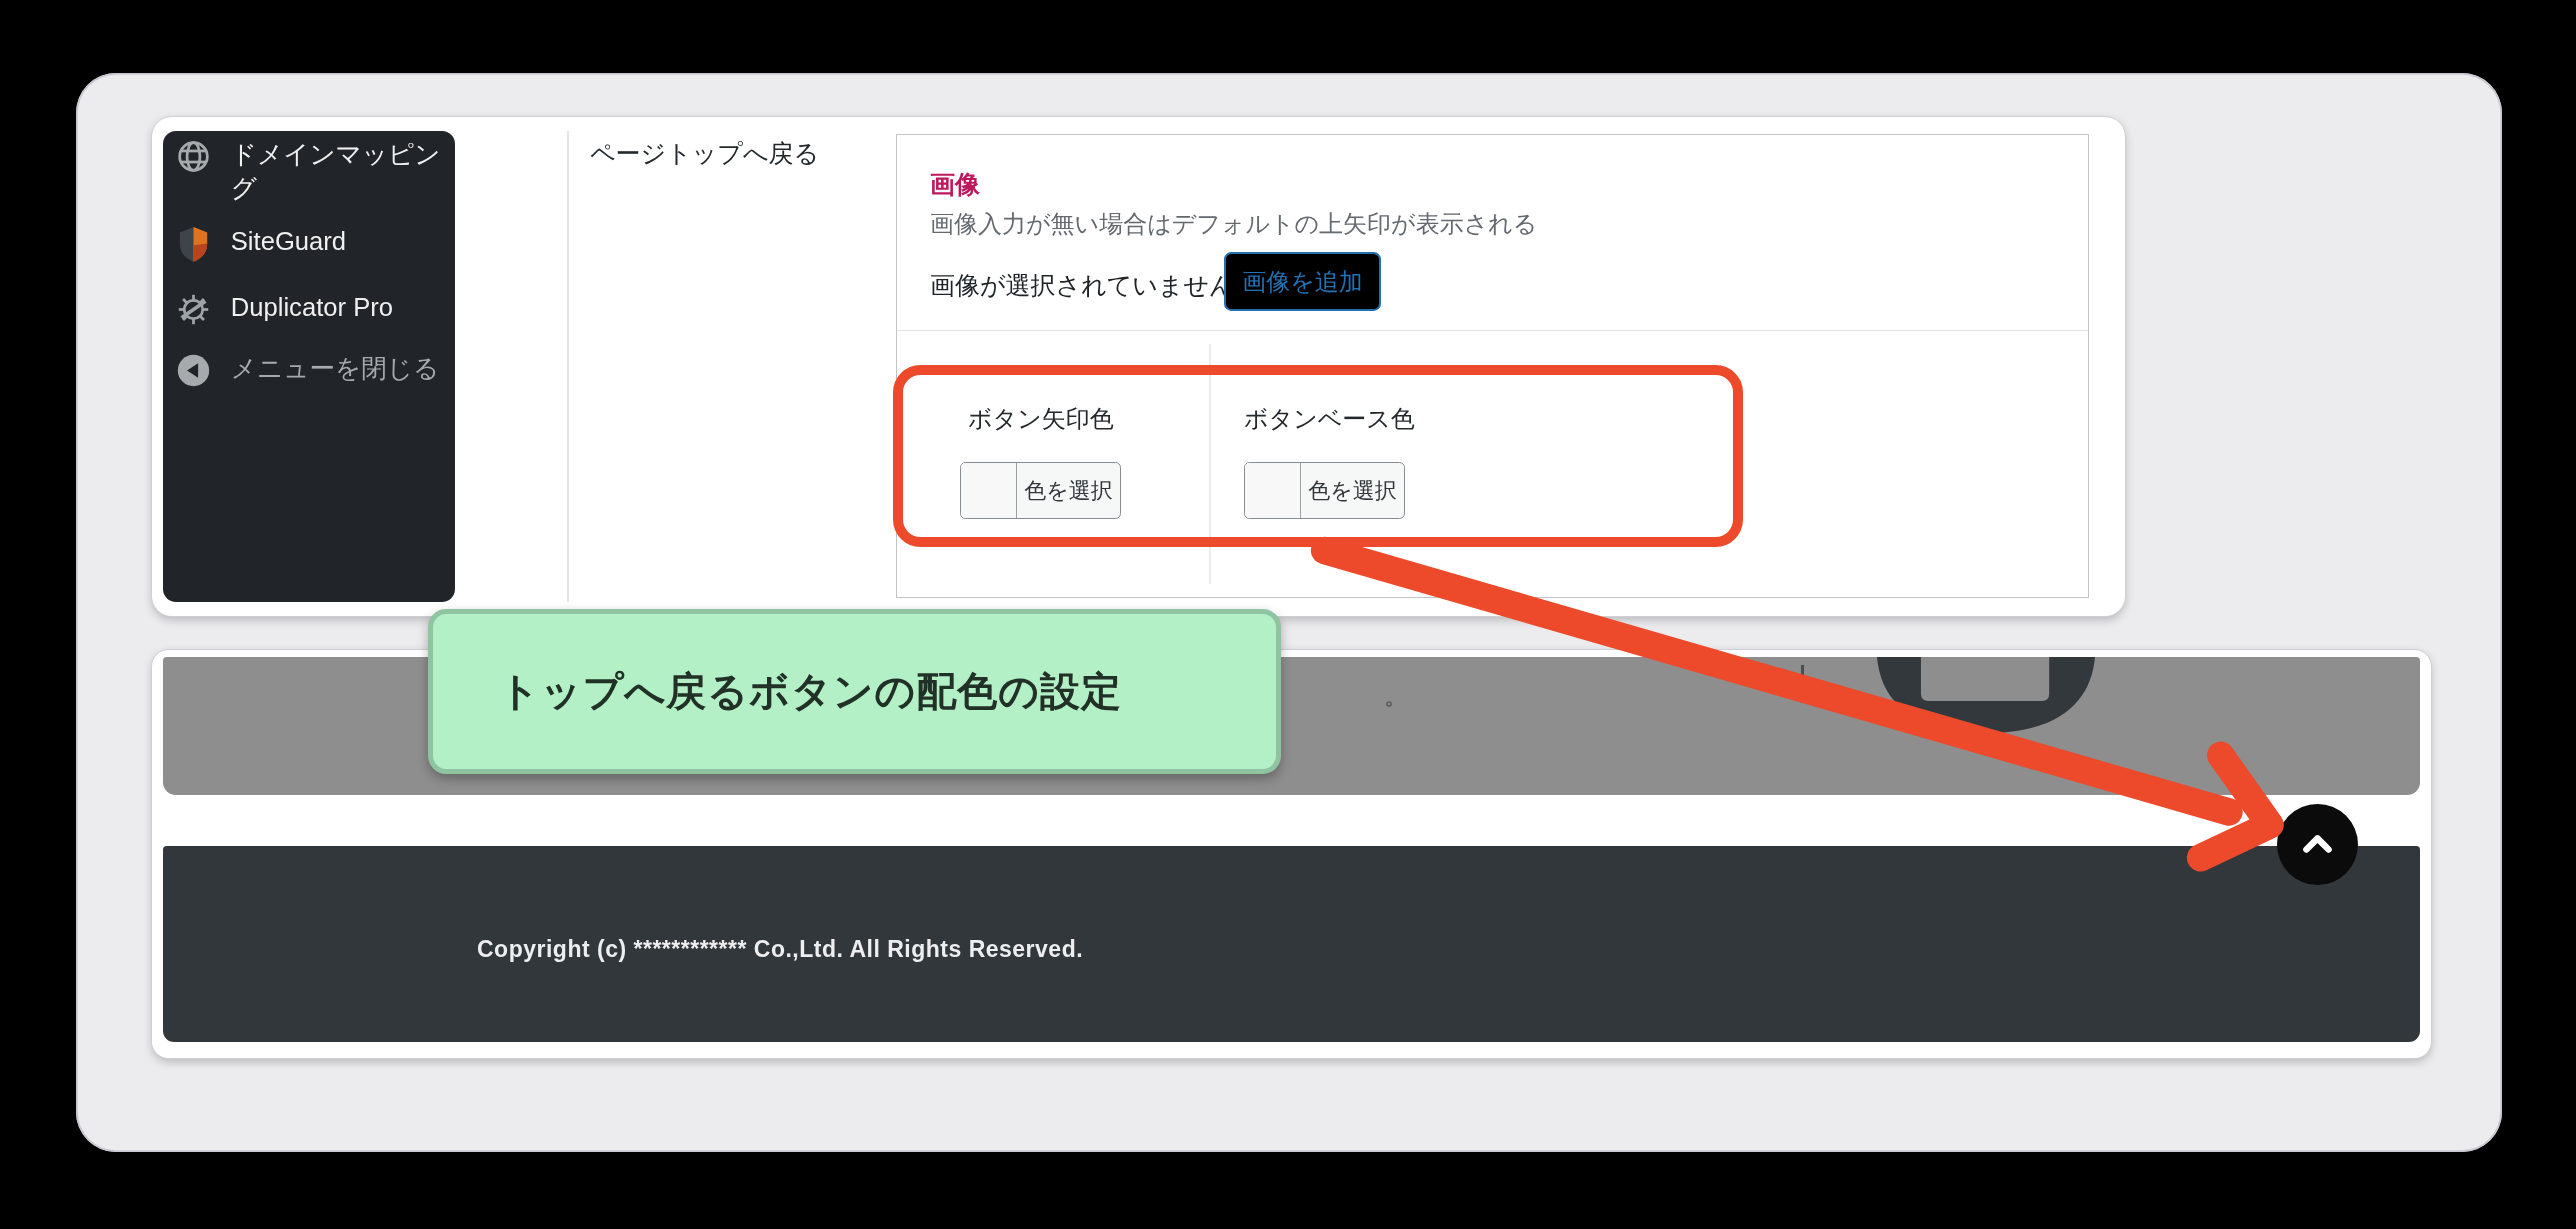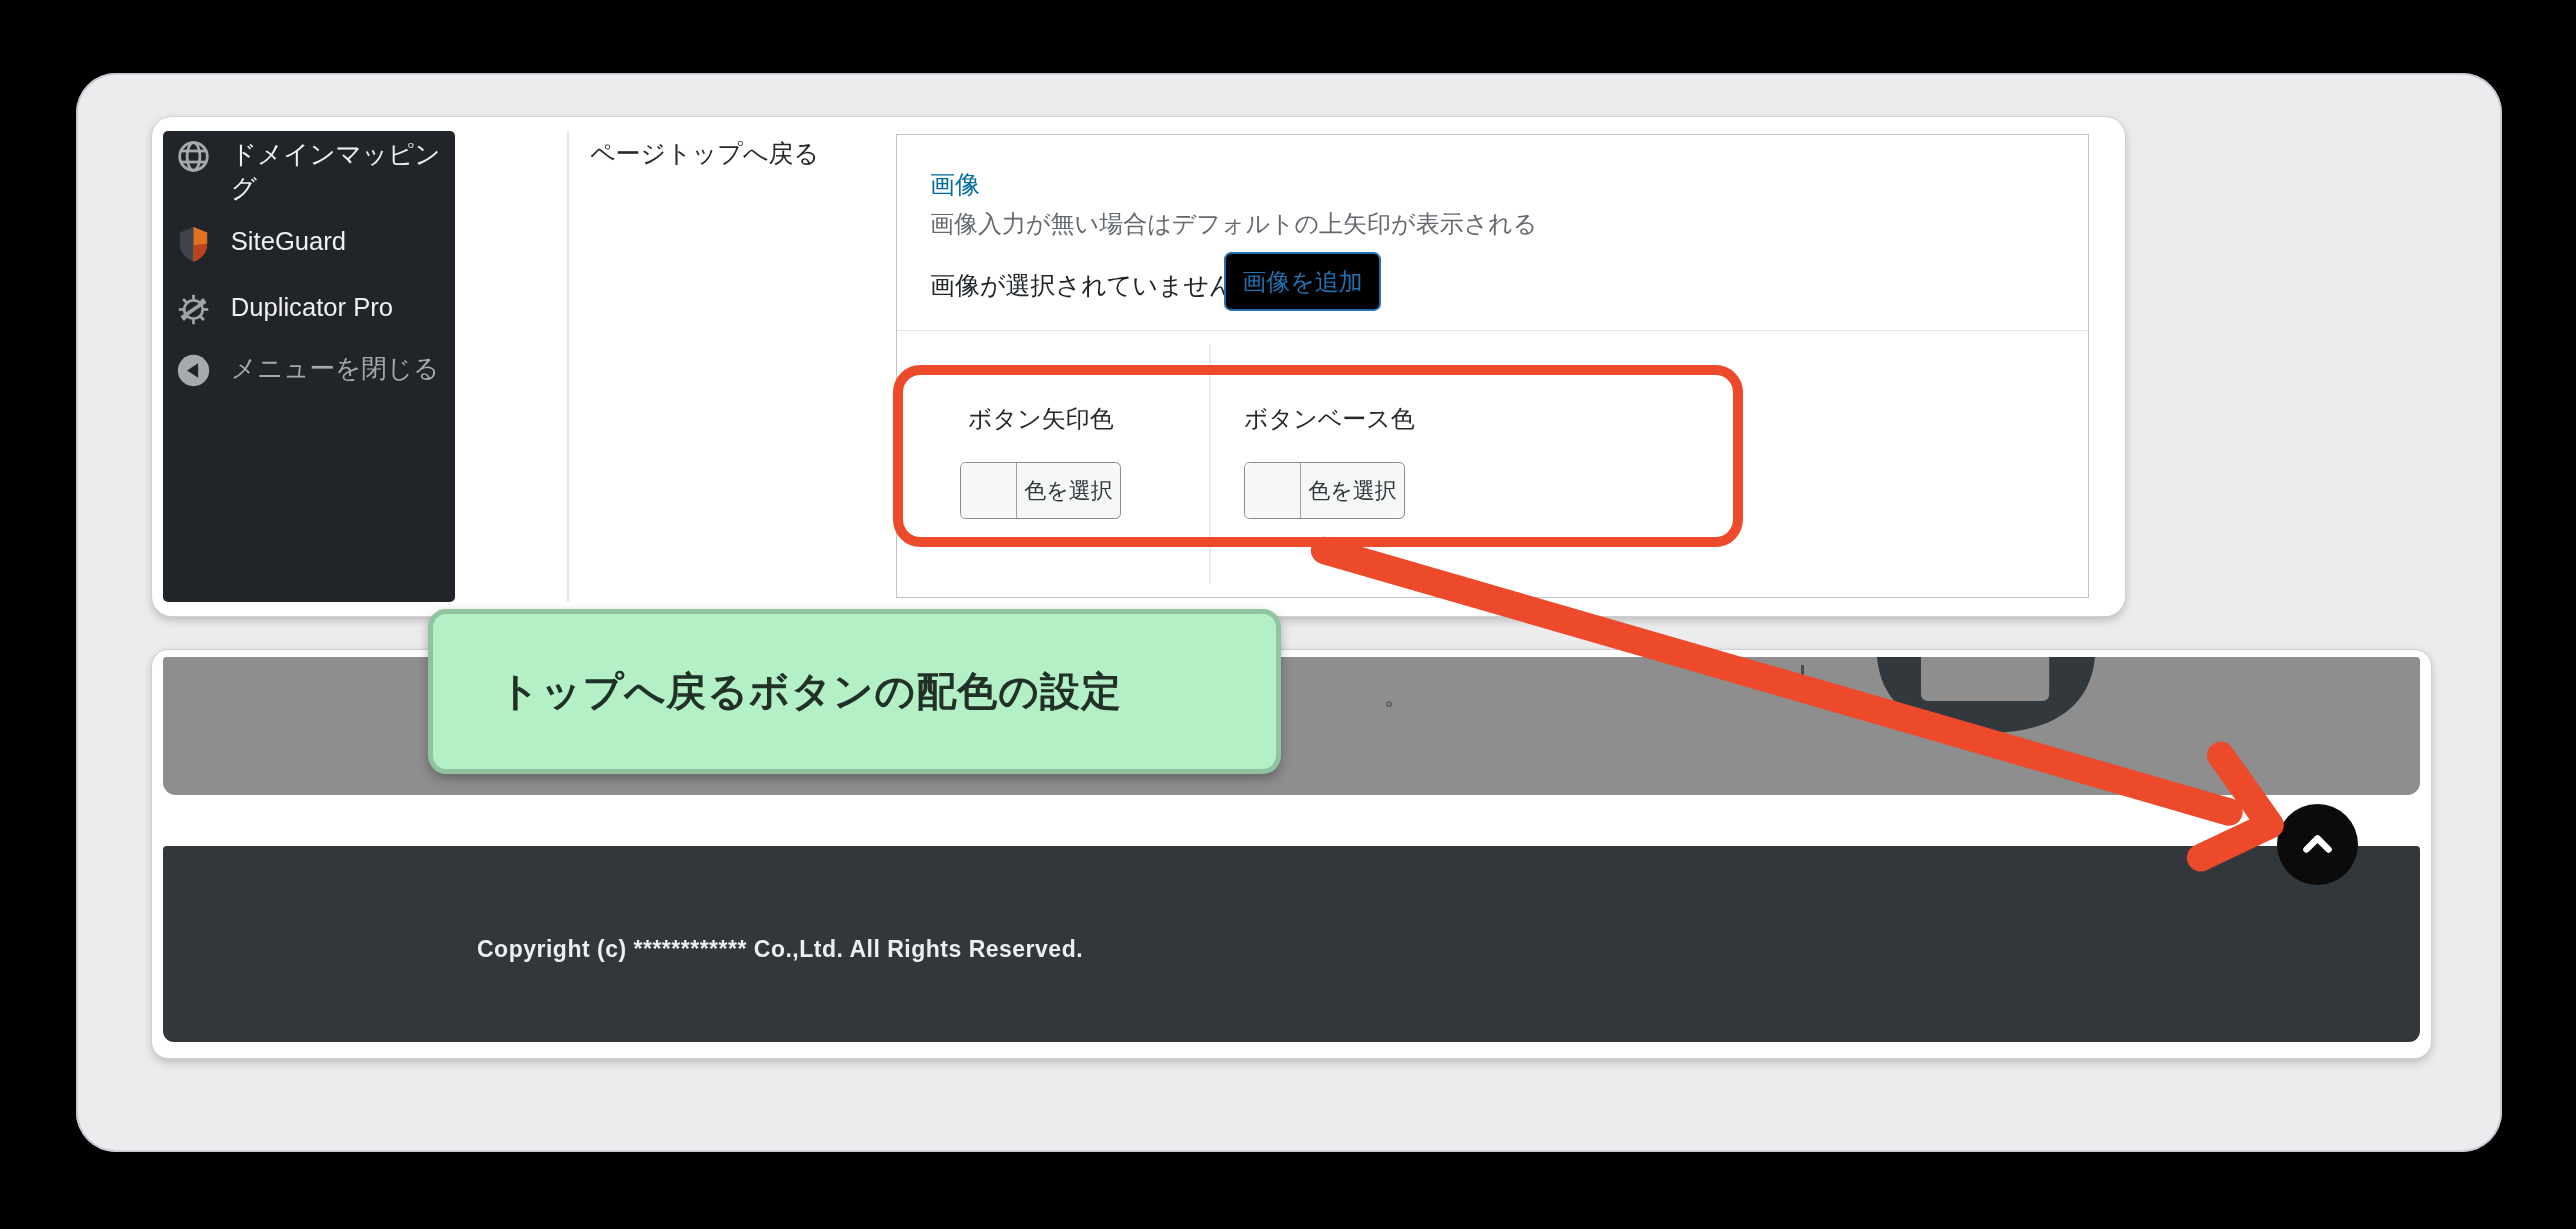--- a/index.html
+++ b/index.html
@@ -18,36 +18,36 @@
   }
 
   
   .panel-top{
     left:152px;top:117px;width:1973px;height:499px;
     background:#fff;border-radius:20px;
     box-shadow:0 0 0 0.9px #cfcfd6, 0 3.7px 9.1px rgba(0,0,0,.22);
   }
   .sidebar{
     left:163px;top:131px;width:292px;height:471px;
-    background:#212529;border-radius:5px;
+    background:#212529;border-radius:13px;
   }
   .menu-item{position:absolute;left:0;width:100%;display:flex;gap:20px;align-items:flex-start;
     padding:0 0 0 12.8px;box-sizing:border-box;color:#f0f0f1;font-size:25.6px;line-height:1.3;}
   .menu-item .mi-icon{flex:0 0 35px;height:37px;display:flex;align-items:center;justify-content:center;}
   .menu-item .mi-label{width:215px;}
   .menu-muted{color:#a7aaad;}
 
   .col-line{left:567px;top:131px;width:1.8px;height:471px;background:#e3e5e8;}
   .row-label{left:590px;top:137px;font-size:25px;color:#23282d;}
 
   .settings-box{
     left:896px;top:134px;width:1193px;height:464px;
     background:#fff;border:1.8px solid #c3c4c7;box-sizing:border-box;
   }
-  .sec-title{left:33px;top:33px;font-size:25px;color:#0369a1;font-weight:400;}
+  .sec-title{left:33px;top:33px;font-size:25px;color:#be185d;font-weight:700;}
   .sec-desc{left:33px;top:73px;font-size:24px;color:#646970;}
   .empty-text{left:33px;top:134px;font-size:25px;color:#1d2327;}
   .add-btn{
     left:327px;top:117px;width:157px;height:59px;
     border:2.7px solid #2271b1;border-radius:7.3px;background:#000000;
     color:#2271b1;font-size:24px;display:flex;align-items:center;justify-content:center;
     box-sizing:border-box;cursor:pointer;
   }
   .hr{left:0;top:195px;width:100%;height:0;border-top:1.8px solid #e2e3e6;}
   .field-divider{left:312px;top:209px;width:1.8px;height:240px;background:#ebebee;}

